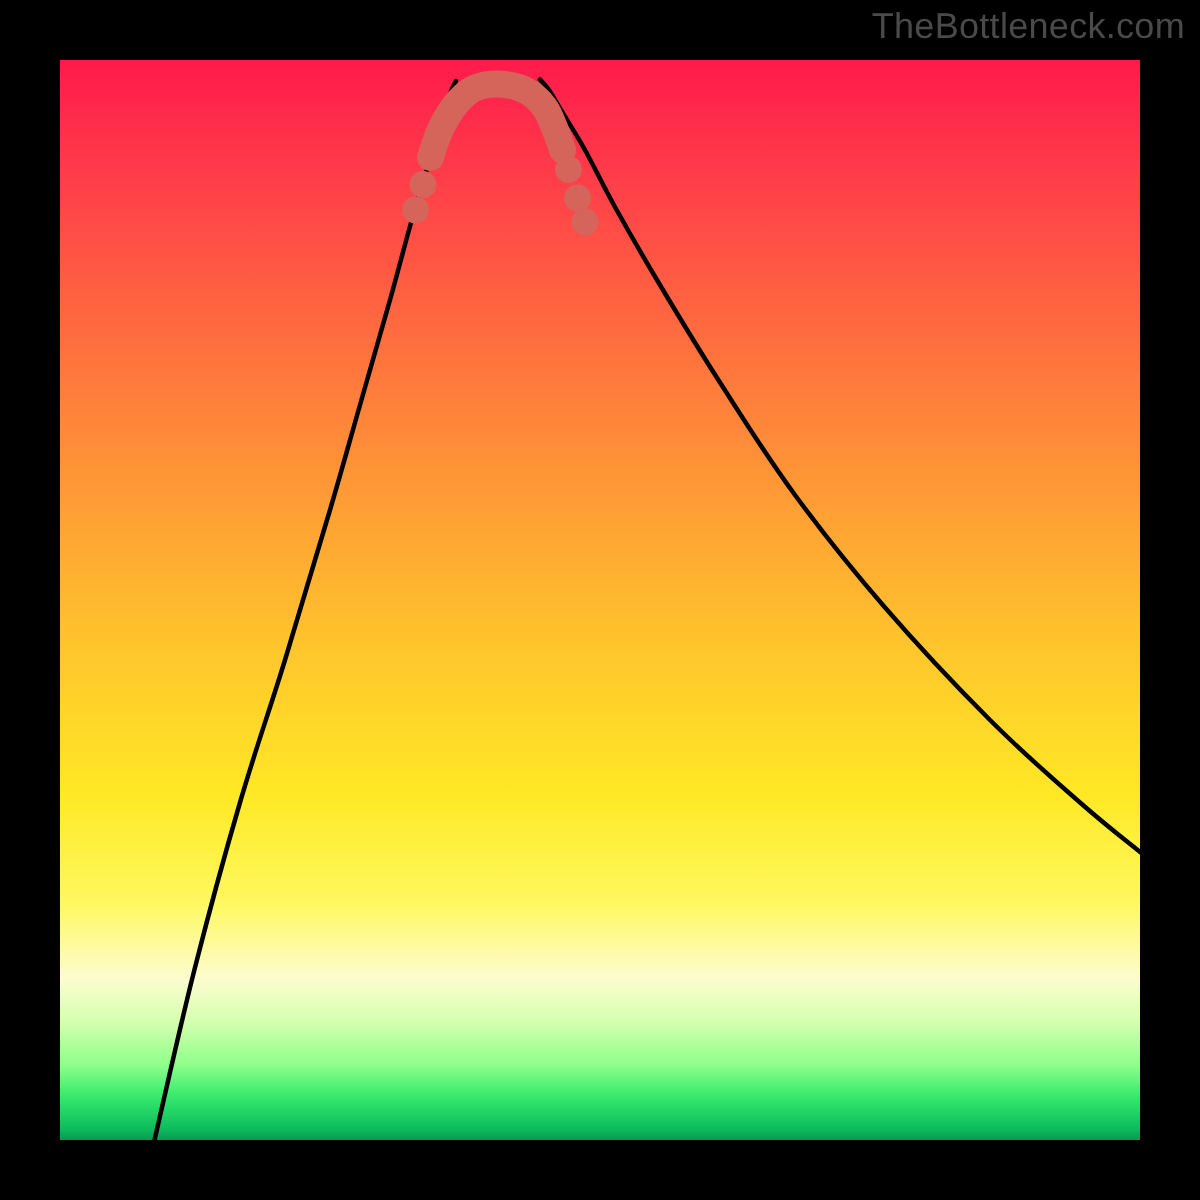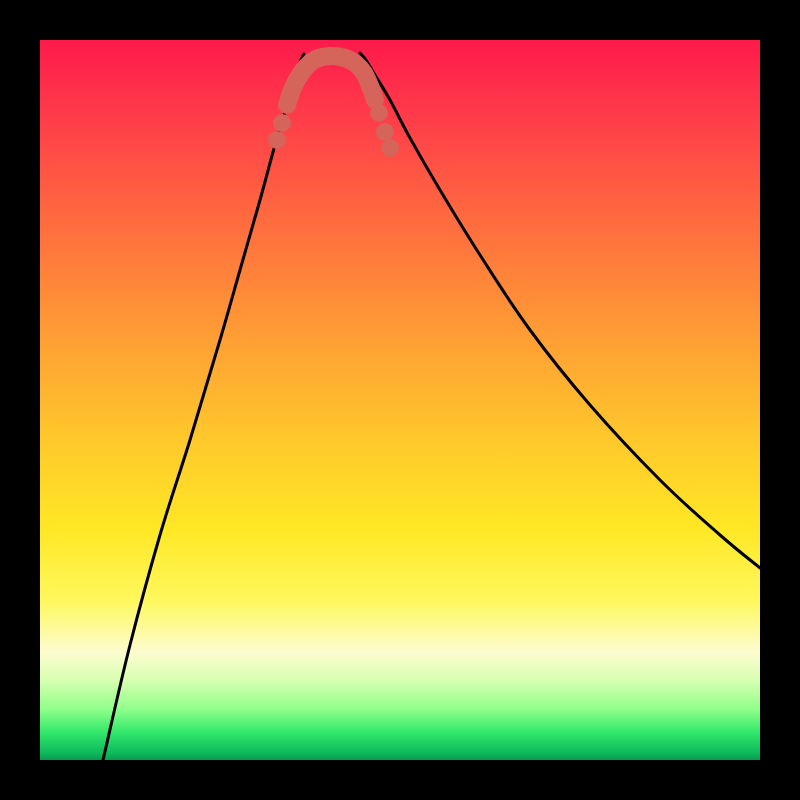--- a/index.html
+++ b/index.html
@@ -66,13 +66,14 @@
         <path d="M 63 720 C 67.9 699.3, 79.7 645.5, 90 605 C 100.3 564.5, 109.2 531.9, 120 495 C 130.8 458.1, 139.2 435.1, 150 400 C 160.8 364.9, 171.0 330.6, 180 300 C 189.0 269.4, 192.8 255.2, 200 230 C 207.2 204.8, 213.7 182.5, 220 160 C 226.3 137.5, 230.1 122.1, 235 105 C 239.9 87.9, 243.2 77.6, 247 65 C 250.8 52.4, 253.5 43.1, 256 35 C 258.5 26.9, 259.6 23.8, 261 20 C 262.4 16.2, 263.5 15.1, 264 14" fill="none" stroke="#000" stroke-width="3" stroke-linecap="round"></path>
         <path d="M 320 13 C 321.1 14.3, 323.3 16.0, 326 20 C 328.7 24.0, 330.7 27.8, 335 35 C 339.3 42.2, 343.7 48.7, 350 60 C 356.3 71.3, 361.0 81.8, 370 98 C 379.0 114.2, 387.4 128.9, 400 150 C 412.6 171.1, 423.8 189.8, 440 215.00000000000006 C 456.2 240.2, 470.2 263.0, 490 290 C 509.8 317.0, 526.6 338.0, 550 365 C 573.4 392.0, 596.6 416.6, 620 440 C 643.4 463.4, 662.0 479.2, 680 495 C 698.0 510.8, 712.8 522.1, 720 528" fill="none" stroke="#000" stroke-width="3" stroke-linecap="round"></path>
         <path d="M 247 65 C 247.9 62.3, 250.0 54.9, 252 50 C 254.0 45.1, 255.5 42.1, 258 38 C 260.5 33.9, 262.8 30.4, 266 27 C 269.2 23.6, 271.7 21.0, 276 19 C 280.3 17.0, 284.8 16.2, 290 16 C 295.2 15.8, 300.3 16.6, 305 18 C 309.7 19.4, 312.6 21.3, 316 24 C 319.4 26.7, 321.5 29.0, 324 33 C 326.5 37.0, 328.0 41.1, 330 46 C 332.0 50.9, 334.1 57.5, 335 60" fill="none" stroke="#d5645b" stroke-width="18" stroke-linecap="round" stroke-linejoin="round"></path>
         <circle cx="237" cy="100" r="9" fill="#d5645b"></circle>
         <circle cx="242" cy="83" r="9" fill="#d5645b"></circle>
         <circle cx="339" cy="73" r="9" fill="#d5645b"></circle>
         <circle cx="345" cy="92" r="9" fill="#d5645b"></circle>
         <circle cx="350" cy="108" r="9" fill="#d5645b"></circle>
       </svg>
   </div>
+  <div class="watermark">TheBottleneck.com</div>
 </div>
 
 </body></html>

